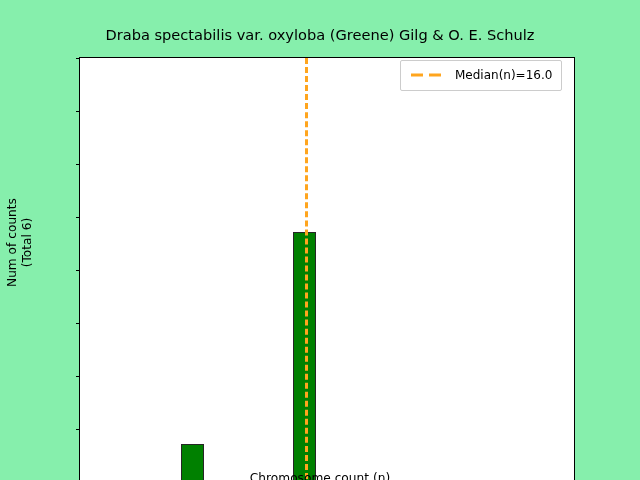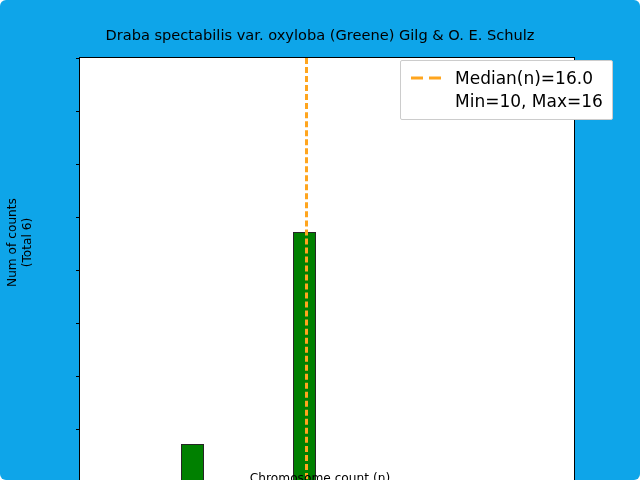--- a/index.html
+++ b/index.html
@@ -7,23 +7,22 @@
     padding: 0;
     background: #ffffff;
   }
   body {
     font-family: "DejaVu Sans", sans-serif;
   }
   #figure {
     position: relative;
     width: 640px;
     height: 480px;
-    background: #0ea5e9;
+    background: #86efac;
     overflow: hidden;
-    border-radius: 6px;
   }
 
   
   #chart-title {
     position: absolute;
     left: 0;
     top: 26px;
     width: 640px;
     text-align: center;
     font-size: 14.6px;
@@ -152,21 +151,21 @@
   .legend-swatch i {
     position: absolute;
     top: 50%;
     height: 0;
     border-top: 3.2px solid #ffa51e;
     transform: translateY(-50%);
   }
   .legend-swatch i.seg1 { left: 1px; width: 12px; }
   .legend-swatch i.seg2 { left: 19px; width: 12px; }
   .legend-text {
-    font-size: 17px;
+    font-size: 12px;
     color: #000000;
     white-space: nowrap;
   }
   .legend-subrow {
     padding-left: 45px;
     margin-top: 3px;
   }
 </style>
 </head>
 <body>
@@ -206,18 +205,15 @@
   <div id="xlabel">Chromosome count (n)</div>
 
   <div id="legend">
     <div class="legend-row">
       <span class="legend-swatch">
         <i class="seg1"></i>
           <i class="seg2"></i>
       </span>
       <span class="legend-text">Median(n)=16.0</span>
     </div>
-    <div class="legend-row legend-subrow">
-      <span class="legend-text">Min=10, Max=16</span>
-    </div>
   </div>
 
 </div>
 
 </body></html>

